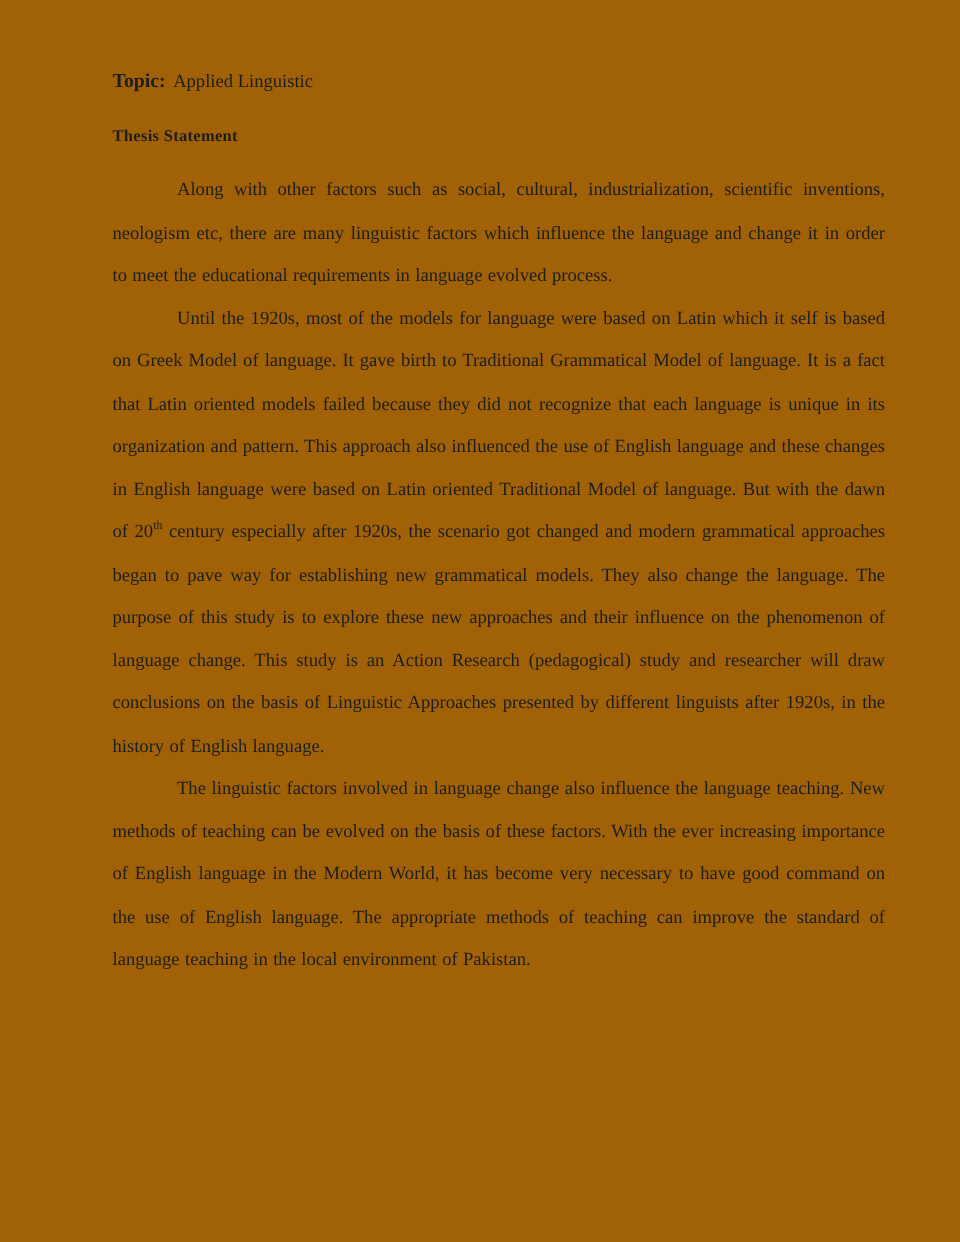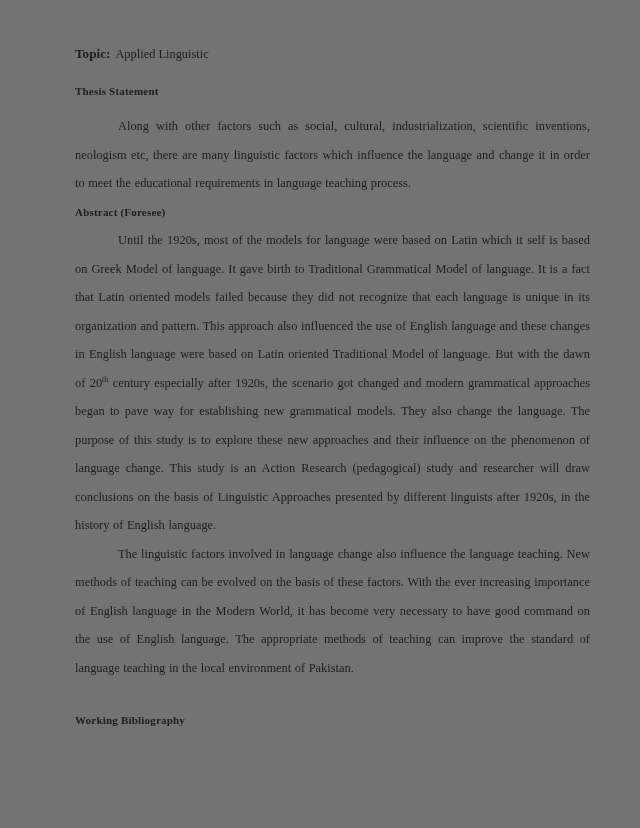--- a/index.html
+++ b/index.html
@@ -4,21 +4,21 @@
 <style>
   html, body {
     margin: 0;
     padding: 0;
     background: #ffffff;
   }
   .page {
     position: relative;
     width: 640px;
     height: 828px;
-    background: #737373;
+    background: #a16207;
     font-family: "Liberation Serif", "DejaVu Serif", serif;
     color: #1d1d1d;
     overflow: hidden;
     box-sizing: border-box;
   }
   .content {
     box-sizing: border-box;
     width: 640px;
     padding: 40px 50px 0 75px;
   }
@@ -66,24 +66,22 @@
 <body>
 
 <div class="page">
   <div class="content">
 
     <p class="topic-line"><span class="topic-label">Topic:</span><span>Applied Linguistic</span></p>
 
 
     <h2 class="doc-heading thesis-heading">Thesis Statement</h2>
 
-    <p class="body-para">Along with other factors such as social, cultural, industrialization, scientific inventions, neologism etc, there are many linguistic factors which influence the language and change it in order to meet the educational requirements in language teaching process.</p>
+    <p class="body-para">Along with other factors such as social, cultural, industrialization, scientific inventions, neologism etc, there are many linguistic factors which influence the language and change it in order to meet the educational requirements in language evolved process.</p>
 
-    <h2 class="doc-heading abstract-heading">Abstract (Foresee)</h2>
 
     <p class="body-para"><span>Until the 1920s, most of the models for language were based on Latin which it self is based on Greek Model of language. It gave birth to Traditional Grammatical Model of language. It is a fact that Latin oriented models failed because they did not recognize that each language is unique in its organization and pattern. This approach also influenced the use of English language and these changes in English language were based on Latin oriented Traditional Model of language. But with the dawn of 20</span><sup class="sup-th">th</sup><span> century especially after 1920s, the scenario got changed and modern grammatical approaches began to pave way for establishing new grammatical models. They also change the language. The purpose of this study is to explore these new approaches and their influence on the phenomenon of language change. This study is an Action Research (pedagogical) study and researcher will draw conclusions on the basis of Linguistic Approaches presented by different linguists after 1920s, in the history of English language.</span></p>
 
     <p class="body-para">The linguistic factors involved in language change also influence the language teaching. New methods of teaching can be evolved on the basis of these factors. With the ever increasing importance of English language in the Modern World, it has become very necessary to have good command on the use of English language. The appropriate methods of teaching can improve the standard of language teaching in the local environment of Pakistan.</p>
 
-    <h2 class="doc-heading bibliography-heading">Working Bibliography</h2>
 
   </div>
 </div>
 
 </body></html>

